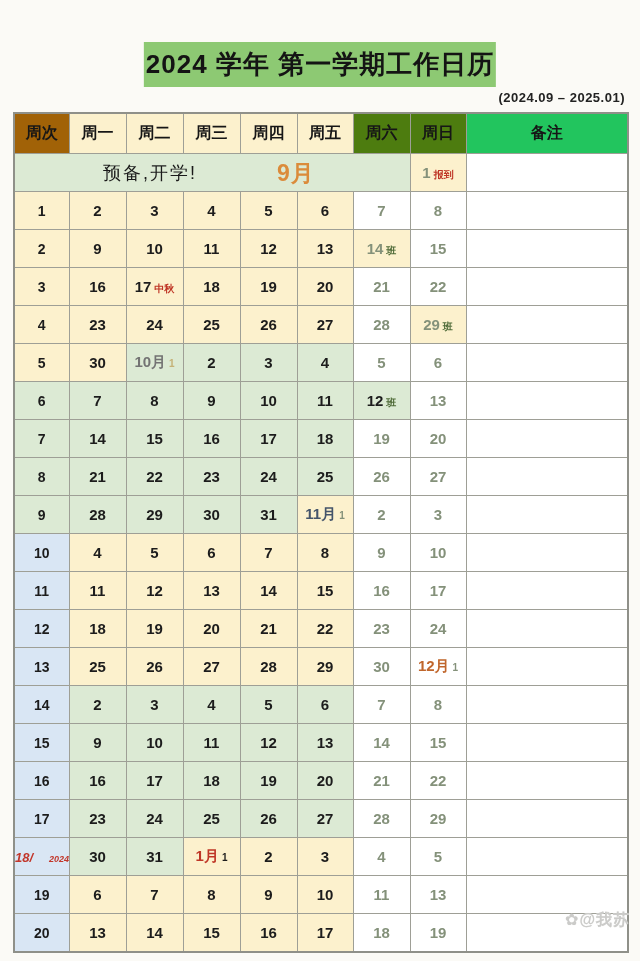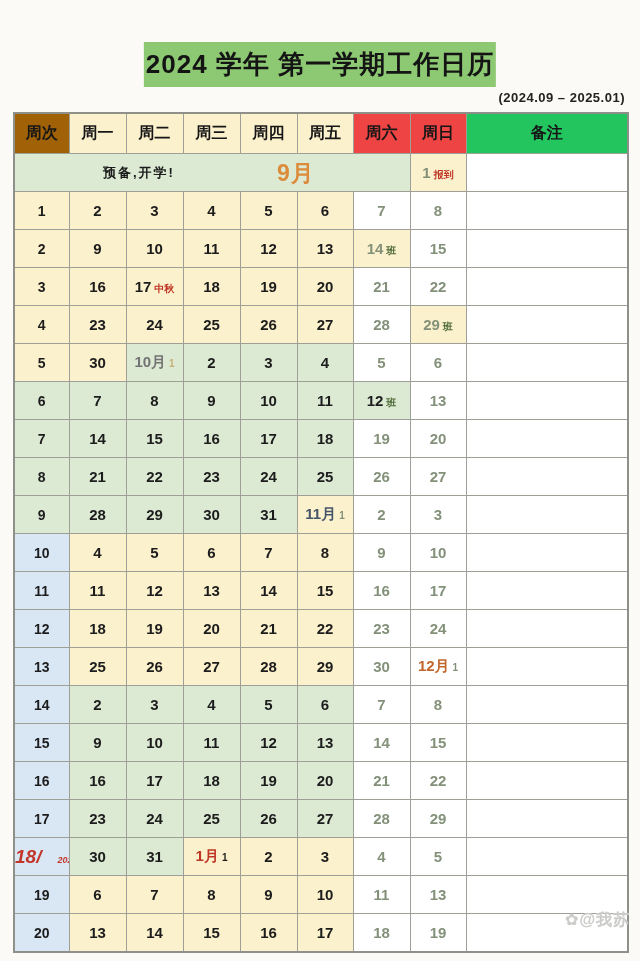--- a/index.html
+++ b/index.html
@@ -27,44 +27,44 @@
     padding:0;overflow:hidden;
   }
   .cal th{height:39px;font-size:16px;font-weight:bold;color:#161616;}
   .cal td{height:37px;}
   
   .bg-cream{background:#fcf1cd}
   .bg-green{background:#dcead4}
   .bg-white{background:#ffffff}
   .bg-blue{background:#d9e6f4}
   .bg-hblue{background:#a16207}
-  .bg-hgreen{background:#ef4444}
+  .bg-hgreen{background:#4d7c0f}
   .bg-pink{background:#22c55e}
   
   .t-dark{color:#1c1c1c}
   .t-dim{color:#84917a}
   .t-gold{color:#737373}
   .t-goldl{color:#c5b176}
   .t-navy{color:#44546a}
   .t-ob{color:#c0662c}
   .t-red{color:#bf3626}
   .t-dgreen{color:#4f6b38}
   .t-satg{color:#75936a}
   .t-sung{color:#2f511f}
   .main{font-weight:bold;font-size:15px;}
   .sfx{font-weight:bold;font-size:10px;margin-left:3px;}
   .week-main{font-weight:bold;font-size:14px;}
   .week-red{font-style:italic;}
-  .week-red .week-main{font-size:19px;color:#c2362a;}
+  .week-red .week-main{font-size:13px;color:#c2362a;}
   .week-red .sfx{font-size:9px;color:#c2362a;margin-left:16px;}
   
   .month-cell{position:relative;}
   .handwriting{
     position:absolute;left:88px;top:50%;transform:translateY(-50%);
-    font-weight:bold;font-size:13px;letter-spacing:2px;color:#1a1a1a;
+    font-weight:normal;font-size:18px;letter-spacing:2px;color:#1a1a1a;
   }
   .month-label{
     position:absolute;left:262px;top:50%;transform:translateY(-50%);
     color:#db8b3a;font-weight:bold;font-size:23px;letter-spacing:1px;
   }
   .watermark{
     position:absolute;right:10px;bottom:30px;
     color:#cbcbc9;font-size:16px;font-weight:bold;letter-spacing:1px;
     text-shadow:0 0 1px #e8e8e6;
   }

